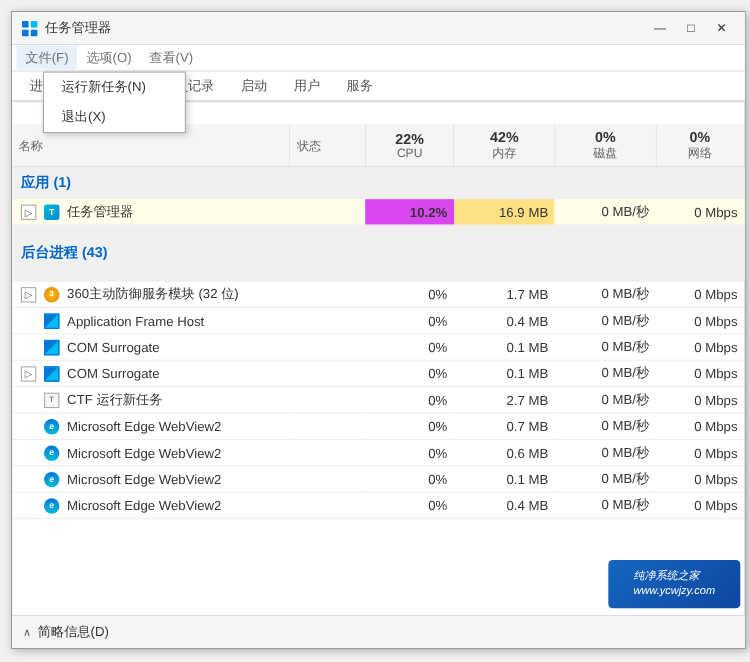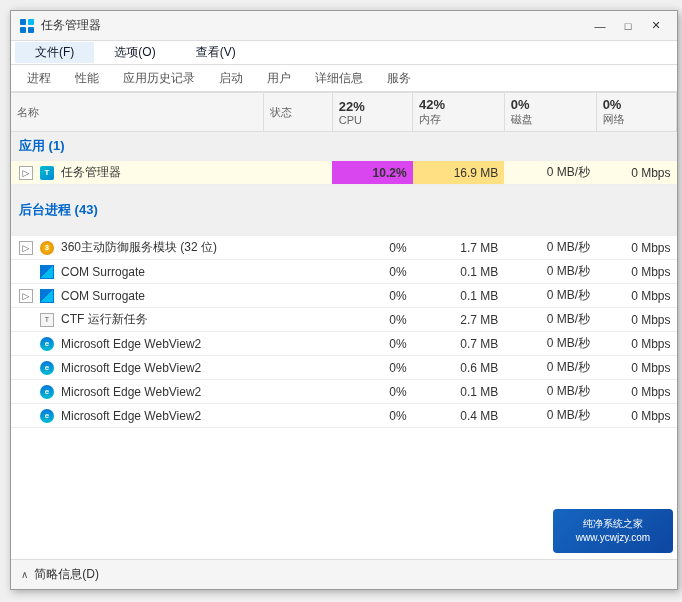--- a/index.html
+++ b/index.html
@@ -66,24 +66,24 @@
     .menu-bar {
       height: 24px;
       display: flex;
       align-items: center;
       padding: 0 4px;
       border-bottom: 1px solid #ddd;
       background: #fff;
       position: relative;
     }
     .menu-item {
-      padding: 2px 20px;
-      font-size: 12px;
-      cursor: pointer;
-      color: #0f172a;
+      padding: 2px 8px;
+      font-size: 12px;
+      cursor: pointer;
+      color: #737373;
     }
     .menu-item:hover, .menu-item.active { background: #e5f0fb; }
     .dropdown-menu {
       position: absolute;
       top: 24px;
       left: 28px;
       background: #fff;
       border: 1px solid #aaa;
       box-shadow: 2px 2px 6px rgba(0,0,0,0.2);
       z-index: 100;
@@ -118,30 +118,31 @@
       overflow-x: hidden;
     }
     .table-container::-webkit-scrollbar {
       width: 8px;
     }
     .table-container::-webkit-scrollbar-track { background: #f1f1f1; }
     .table-container::-webkit-scrollbar-thumb { background: #c1c1c1; border-radius: 4px; }
     table {
       width: 100%;
       border-collapse: collapse;
+      margin-top: 20px;
     }
     thead tr {
       background: #f5f5f5;
       position: sticky;
       top: 0;
       z-index: 10;
     }
     th {
       padding: 4px 6px;
-      text-align: left;
+      text-align: center;
       font-size: 11px;
       font-weight: normal;
       color: #555;
       border-bottom: 1px solid #ddd;
       border-right: 1px solid #ddd;
       white-space: nowrap;
     }
     th:first-child { text-align: left; }
     th .pct {
       font-size: 13px;
@@ -215,22 +216,23 @@
       background: linear-gradient(135deg, #1565c0, #0d47a1);
       display: flex;
       align-items: center;
       justify-content: center;
       border-radius: 4px;
       overflow: hidden;
     }
     .watermark-text {
       color: white;
       font-size: 10px;
-      text-align: center;
+      text-align: left;
       line-height: 1.4;
+      font-style: italic;
     }
     
     .table-container { position: relative; }
     .icon-taskmgr {
       width: 14px; height: 14px;
       background: linear-gradient(135deg, #00bcd4, #0288d1);
       border-radius: 2px;
       display: flex; align-items: center; justify-content: center;
       font-size: 8px; color: white;
     }
@@ -257,29 +259,32 @@
       <button class="ctrl-btn">□</button>
       <button class="ctrl-btn close">✕</button>
     </div>
   </div>
 
   <div class="menu-bar">
     <div class="menu-item active">文件(F)</div>
     <div class="menu-item">选项(O)</div>
     <div class="menu-item">查看(V)</div>
 
+    <div class="dropdown-menu">
+      <div class="dropdown-item">运行新任务(N)</div>
+      <div class="dropdown-item">退出(X)</div>
+    </div>
   </div>
 
   <div class="tabs-bar">
     <div class="tab">进程</div>
     <div class="tab">性能</div>
     <div class="tab">应用历史记录</div>
     <div class="tab">启动</div>
     <div class="tab">用户</div>
-    <div class="tab">详细信息</div>
     <div class="tab">服务</div>
   </div>
 
   <div class="table-container">
     <table>
       <thead>
         <tr>
           <th style="text-align:left;min-width:220px;">
             <span class="label">名称</span>
           </th>
@@ -346,20 +351,36 @@
       <td class="right">0 MB/秒</td>
       <td class="right">0 Mbps</td>
     </tr>
           <tr>
       <td style="padding-left:8px">
         <div class="process-name">
           <span style="width:14px;display:inline-block;"></span>
           <div class="proc-icon">
                   <div style="width:14px;height:14px;border:1.5px solid #0078d7;background:linear-gradient(135deg,#0078d7 50%,#00bcf2 50%);"></div>
                 </div>
+          <span>Application Frame Host</span>
+        </div>
+      </td>
+      <td></td>
+      <td class="right" style="">0%</td>
+      <td class="right" style="">0.4 MB</td>
+      <td class="right">0 MB/秒</td>
+      <td class="right">0 Mbps</td>
+    </tr>
+          <tr>
+      <td style="padding-left:8px">
+        <div class="process-name">
+          <span style="width:14px;display:inline-block;"></span>
+          <div class="proc-icon">
+                  <div style="width:14px;height:14px;border:1.5px solid #0078d7;background:linear-gradient(135deg,#0078d7 50%,#00bcf2 50%);"></div>
+                </div>
           <span>COM Surrogate</span>
         </div>
       </td>
       <td></td>
       <td class="right" style="">0%</td>
       <td class="right" style="">0.1 MB</td>
       <td class="right">0 MB/秒</td>
       <td class="right">0 Mbps</td>
     </tr>
           <tr>

